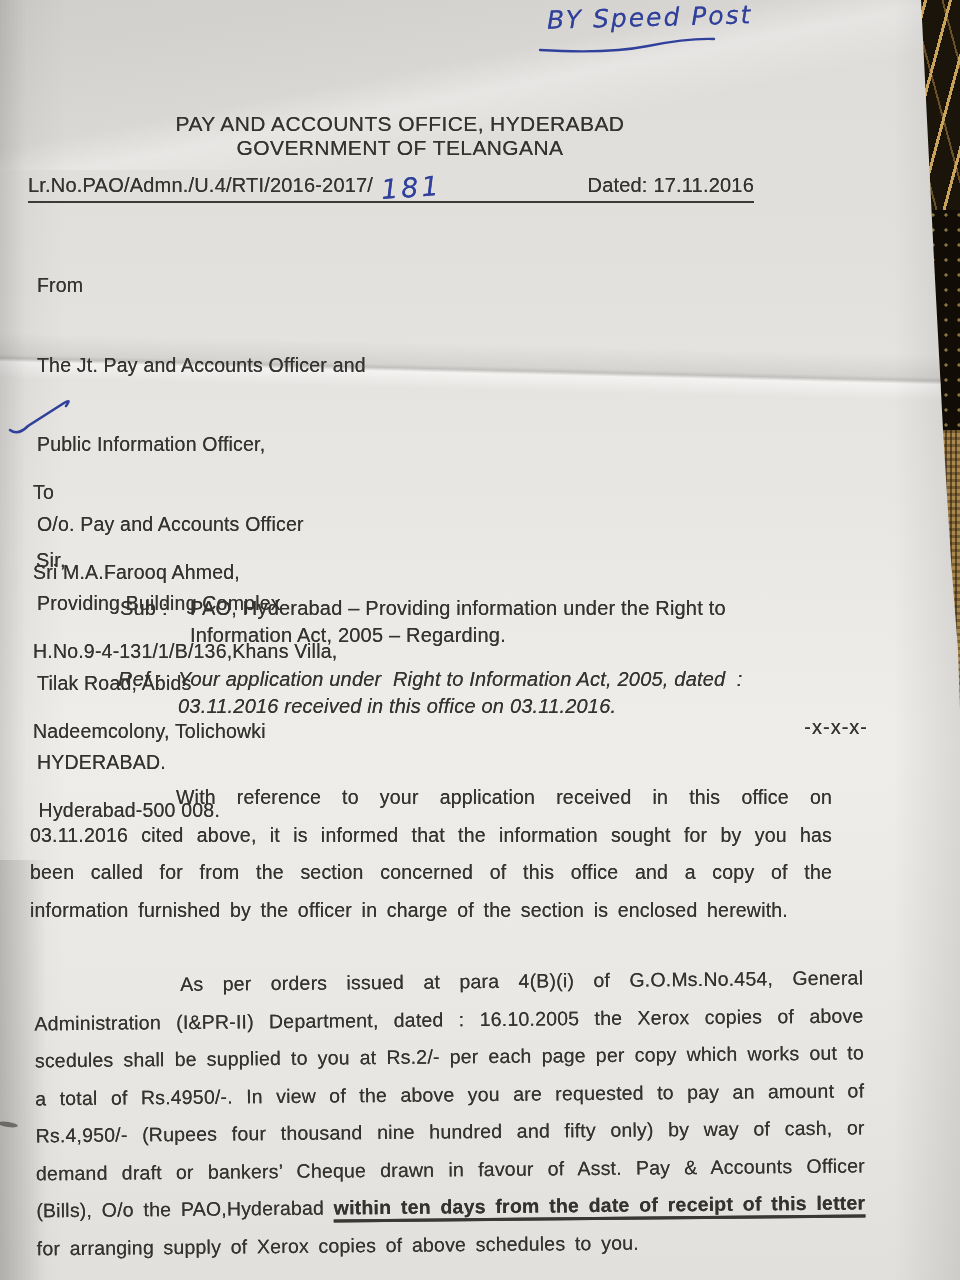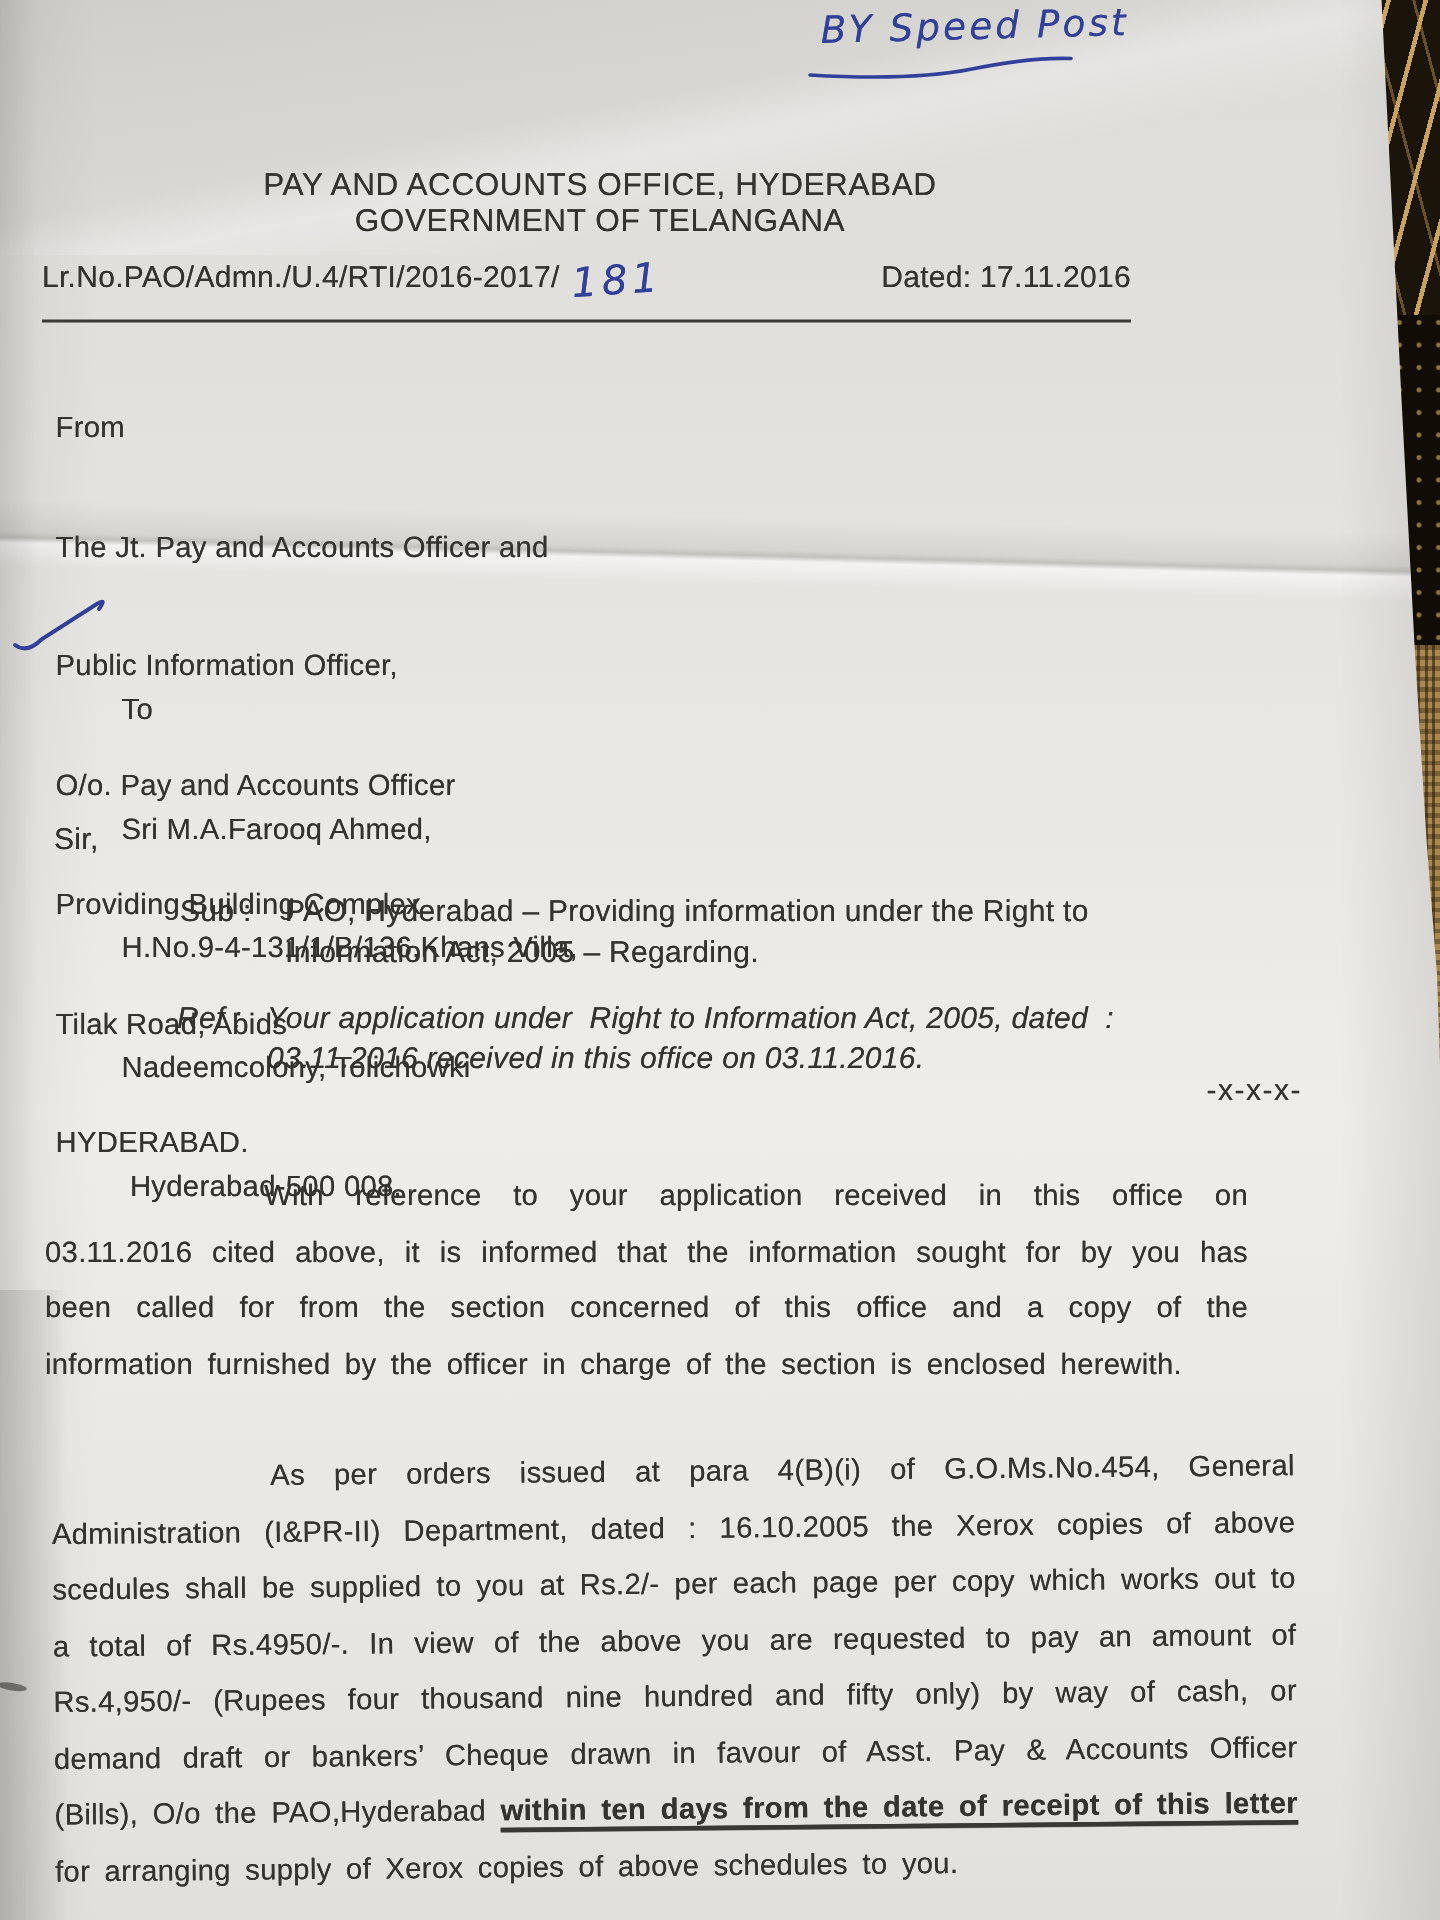--- a/index.html
+++ b/index.html
@@ -46,26 +46,26 @@
   .addr{font-size:19.5px;line-height:26.5px;white-space:pre;}
   .ink{color:#31419b;font-family:"DejaVu Sans",sans-serif;font-style:italic;
        text-shadow:0 0 .4px rgba(49,65,155,.8);}
 
   .postal-note{top:3px;left:547px;font-size:25px;letter-spacing:2px;transform:rotate(-1.5deg);white-space:pre;}
   .note-underline{position:absolute;top:34px;left:538px;}
 
   .letterhead{top:112px;left:20px;width:760px;text-align:center;font-size:21px;line-height:23.5px;letter-spacing:.4px;}
 
   .refrow{top:174px;left:28px;width:726px;display:flex;align-items:flex-end;
-          border-bottom:2.2px solid #3c3a36;padding-bottom:16px;font-size:20px;}
+          border-bottom:2.2px solid #3c3a36;padding-bottom:4px;font-size:20px;}
   .refrow .serial{font-size:27px;line-height:18px;margin-left:8px;transform:rotate(-4deg);letter-spacing:3px;}
   .refrow .spacer{flex:1;}
 
   .from-block{top:219px;left:37px;}
-  .to-block{top:407px;left:33px;margin-left:48px;}
+  .to-block{top:426px;left:33px;}
   .tick{position:absolute;top:396px;left:6px;}
   .salutation{top:549px;left:36px;font-size:20px;}
 
   .labelled{display:flex;font-size:20px;line-height:26.5px;}
   .labelled .lab{flex:none;}
   .sub-block{top:595px;left:120px;}
   .sub-block .lab{width:70px;}
   .ref-block{top:666px;left:118px;font-style:italic;}
   .ref-block .lab{width:60px;}
   .labelled .body-lines div{white-space:pre-wrap;}

